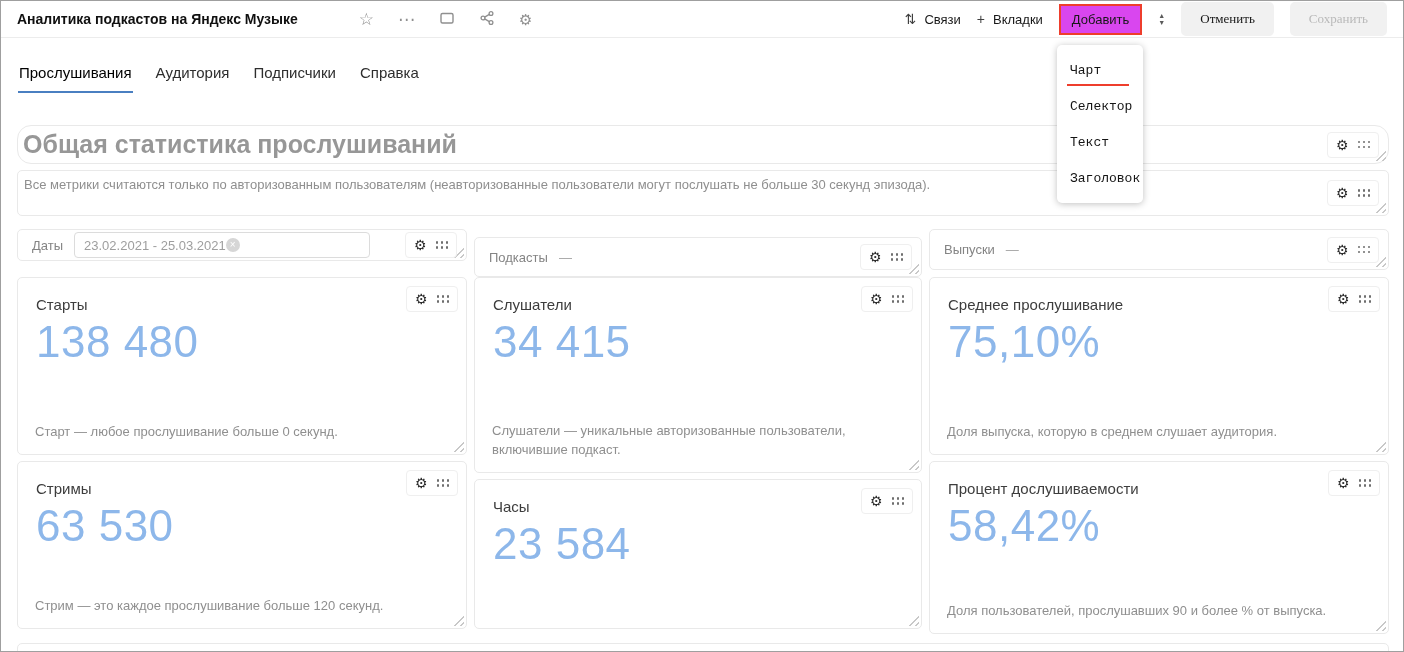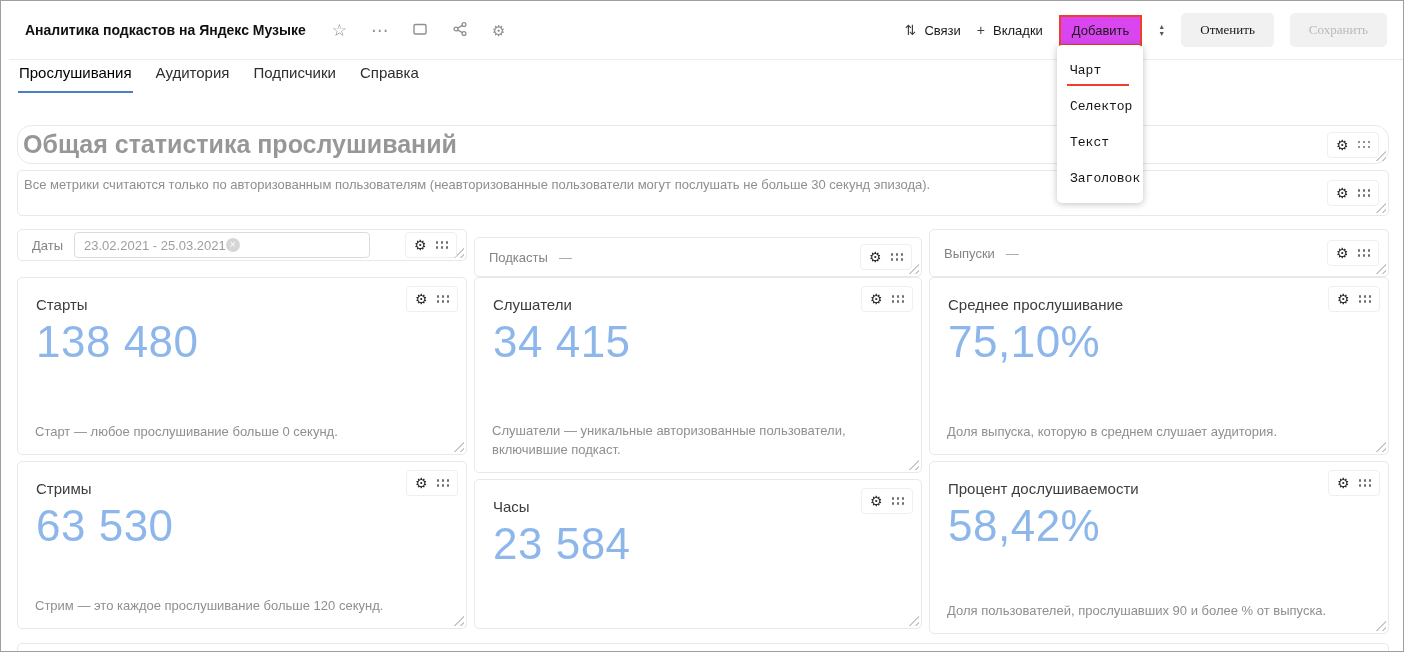--- a/index.html
+++ b/index.html
@@ -1,20 +1,20 @@
 <!DOCTYPE html>
 <html style="--accent-red: #ee3e2c; --metric-value: #8db7ea; --tab-underline: #4a7fc1;"><head>
 <meta charset="utf-8">
 <style>
   * { box-sizing: border-box; margin: 0; padding: 0; }
   body { background:#fff; font-family:"Liberation Sans","DejaVu Sans",sans-serif; }
   .page { position:relative; width:1404px; height:652px; border:1px solid #9f9f9f; background:#fff; overflow:hidden; }
 
   
-  .topbar { position:absolute; top:0; left:8px; right:0; height:59px; display:flex; align-items:center; padding:0 16px; border-bottom:1px solid #ececec; background:#fff; z-index:40; }
+  .topbar { position:absolute; top:0; left:0; right:0; height:37px; display:flex; align-items:center; padding:0 16px; border-bottom:1px solid #ececec; background:#fff; z-index:40;gap:35px; }
   .tb-title { font-size:14px; font-weight:700; color:#101010; margin-right:26px; white-space:nowrap; }
   .tb-icons { display:flex; align-items:center; gap:24px; color:#8f8f8f; }
   .tb-icon { font-size:17px; line-height:1; color:#8f8f8f; cursor:pointer; }
   .tb-icon.small { font-size:15px; }
   .tb-right { margin-left:auto; display:flex; align-items:center; gap:16px; }
   .tb-link { display:flex; align-items:center; gap:8px; font-size:13px; color:#181818; cursor:pointer; white-space:nowrap; }
   .tb-link .glyph { font-size:14px; color:#3f3f3f; }
   .add-box { border:2px solid var(--accent-red,#ee3e2c); padding:6px 11px; font-size:13px; color:#181818; cursor:pointer; background:#d946ef; white-space:nowrap; }
   .updown { display:flex; flex-direction:column; align-items:center; gap:0; color:#5a5a5a; cursor:pointer; }
   .updown span { font-size:7px; line-height:7px; }
@@ -45,21 +45,21 @@
 
   
   .w-heading { left:16px; top:124px; width:1372px; height:39px;border-radius:14px; }
   .heading-text { font-size:25px; font-weight:700; color:#979797; line-height:36px; padding:0 5px; white-space:nowrap; }
   .w-text { left:16px; top:169px; width:1372px; height:46px; }
   .desc { padding:4px 6px; font-size:13px; color:#8f8f8f; line-height:19px; }
 
   
   .w-dates { left:16px; top:228px; width:450px; height:32px; }
   .w-podcasts { left:473px; top:236px; width:448px; height:40px; }
-  .w-episodes { left:928px; top:228px; width:460px; height:48px; }
+  .w-episodes { left:928px; top:228px; width:460px; height:41px; }
   .sel { display:flex; align-items:center; gap:11px; height:100%; padding:0 14px; }
   .sel-label { font-size:13px; color:#848484; white-space:nowrap; }
   .sel-dash { font-size:13px; color:#a2a2a2; cursor:pointer; }
   .date-input { display:flex; align-items:center; justify-content:flex-start; width:296px; height:26px; border:1px solid #dcdcdc; border-radius:4px; padding:0 9px; cursor:pointer; background:#fff; }
   .date-text { font-size:13px; color:#9e9e9e; }
   .clear { width:14px; height:14px; border-radius:50%; background:#d6d6d6; color:#fff; font-size:10px; line-height:14px; text-align:center; cursor:pointer; }
 
   
   .w-card1 { left:16px;  top:276px; width:450px; height:178px; }
   .w-card2 { left:473px; top:276px; width:448px; height:196px; }

